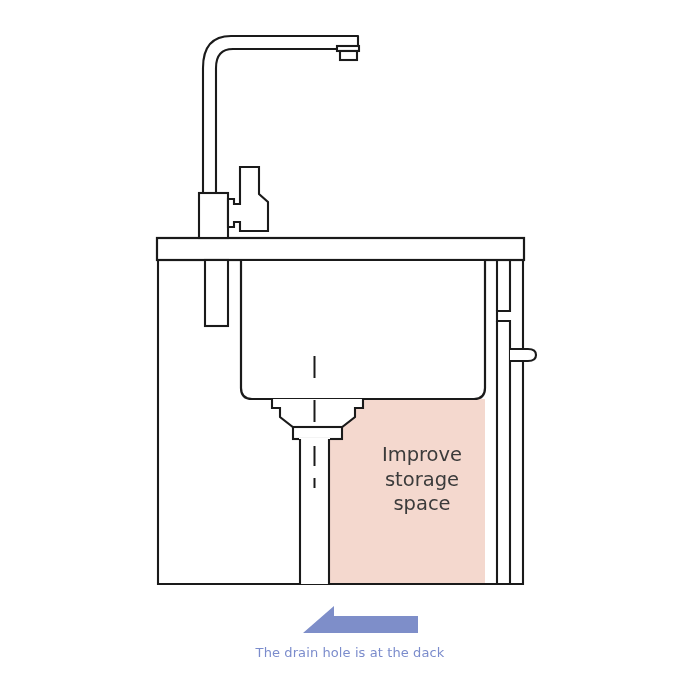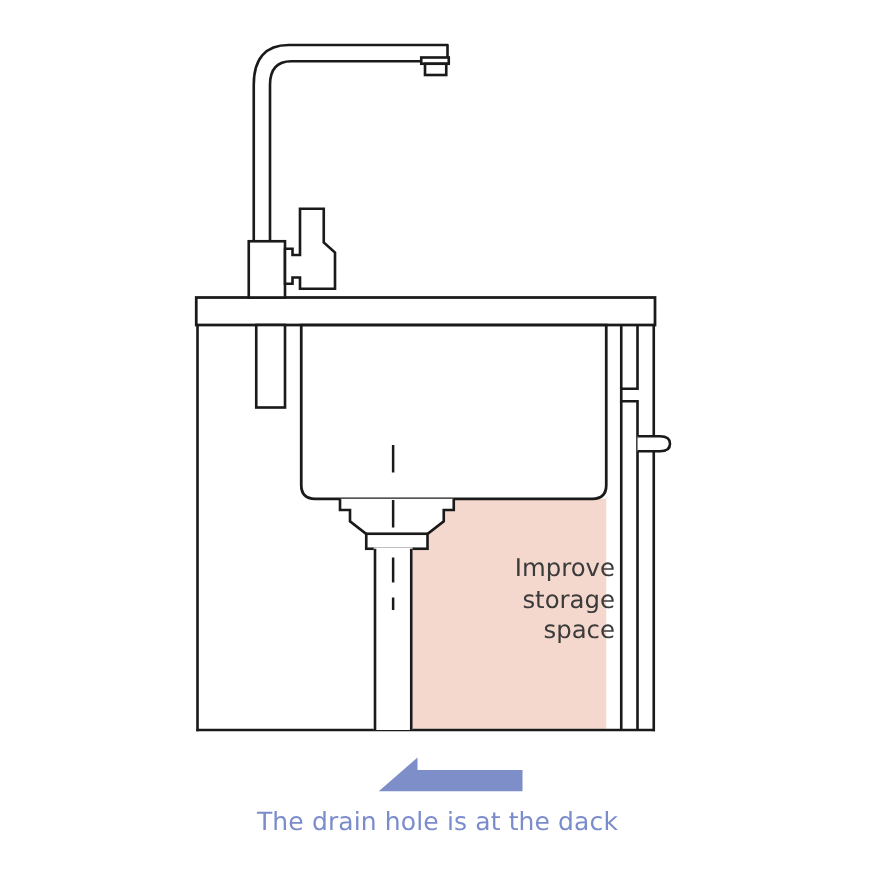--- a/index.html
+++ b/index.html
@@ -3,35 +3,35 @@
 <meta charset="utf-8">
 <style>
   html,body{margin:0;padding:0;background:#ffffff;}
   body{width:700px;height:700px;overflow:hidden;font-family:"DejaVu Sans",sans-serif;}
   #stage{position:relative;width:700px;height:700px;background:#fff;}
   svg{display:block;position:absolute;left:0;top:0;}
   .lbl-improve{
     position:absolute;
     left:352px; top:443px;
     width:140px;
-    text-align:right;
+    text-align:center;
     font-family:"DejaVu Sans",sans-serif;
     font-size:19.5px;
     line-height:24.5px;
     color:#3b3b3b;
     letter-spacing:0px;
     white-space:pre-line;
   }
   .lbl-caption{
     position:absolute;
     left:0; top:645px;
     width:700px;
     text-align:center;
     font-family:"DejaVu Sans",sans-serif;
-    font-size:20px;
+    font-size:13px;
     color:#7b8ccc;
     letter-spacing:0.1px;
   }
 </style>
 </head>
 <body>
 
 <div id="stage">
 
   <svg width="700" height="700" viewBox="0 0 700 700">

